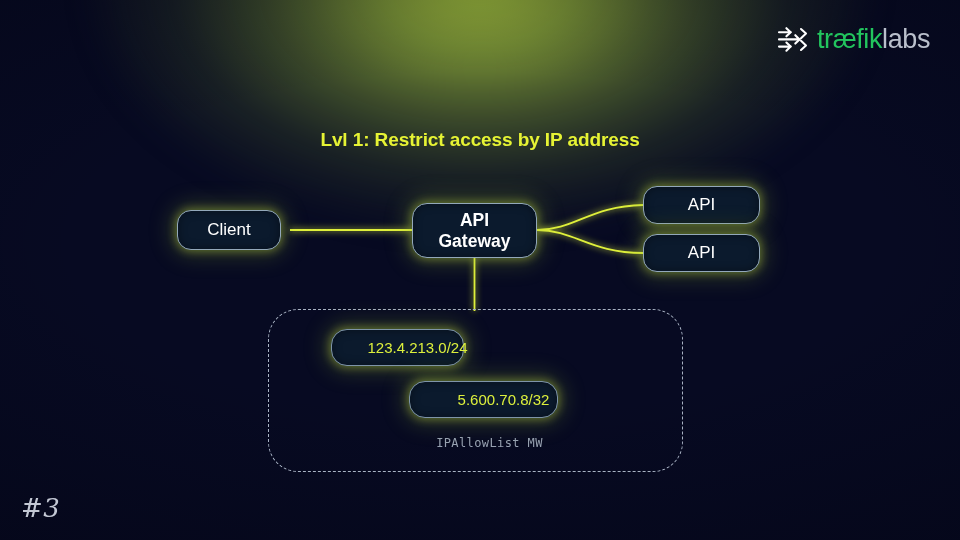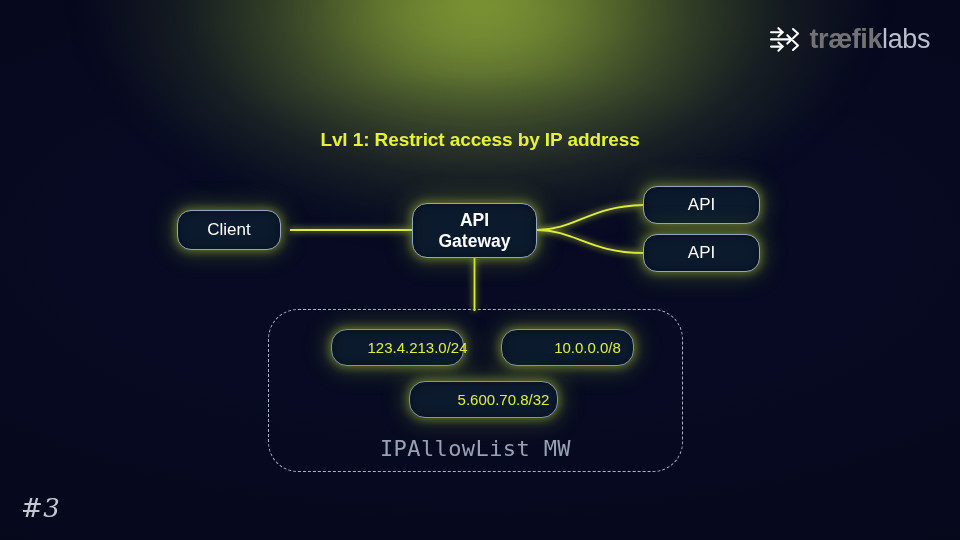--- a/index.html
+++ b/index.html
@@ -55,21 +55,21 @@
     align-items: center;
     gap: 9px;
   }
   .logo-mark { display: block; }
   .logo-text {
     font-size: 27px;
     letter-spacing: -0.4px;
     line-height: 1;
     white-space: nowrap;
   }
-  .logo-text .brand { color: #737373; font-weight: 700; }
+  .logo-text .brand { color: #22c55e; font-weight: 400; }
   .logo-text .suffix { color: #b9bfcb; font-weight: 400; margin-top: 24px; }
 
   
   .title {
     position: absolute;
     left: 0;
     right: 0;
     top: 129px;
     text-align: center;
     color: #e6f334;
@@ -130,27 +130,27 @@
     top: 309px;
     width: 415px;
     height: 163px;
     box-sizing: border-box;
     border: 1.4px dashed #a9b3c4;
     border-radius: 30px;
     z-index: 1;
   }
   .mw-label {
     position: absolute;
-    left: 268px;
+    left: 282px;
     top: 436px;
     width: 415px;
     text-align: center;
     color: #98a2b3;
     font-family: "DejaVu Sans Mono", "Liberation Mono", monospace;
-    font-size: 22px;
+    font-size: 12px;
     letter-spacing: 0.4px;
     z-index: 2;
   }
 
   
   .slide-no {
     position: absolute;
     left: 21px;
     bottom: 17px;
     color: #c3c8d4;
@@ -226,23 +226,20 @@
   </div>
 
   <div class="node node-api2">
     <span>API</span>
   </div>
 
   <div class="node node-ip node-ip1">
     <span>123.4.213.0/24</span>
   </div>
 
-  <div class="node node-ip node-ip2">
-    <span>10.0.0.0/8</span>
-  </div>
 
   <div class="node node-ip node-ip3">
     <span>5.600.70.8/32</span>
   </div>
 
   <div class="slide-no">#3</div>
 
 </div>
 
 </body></html>

